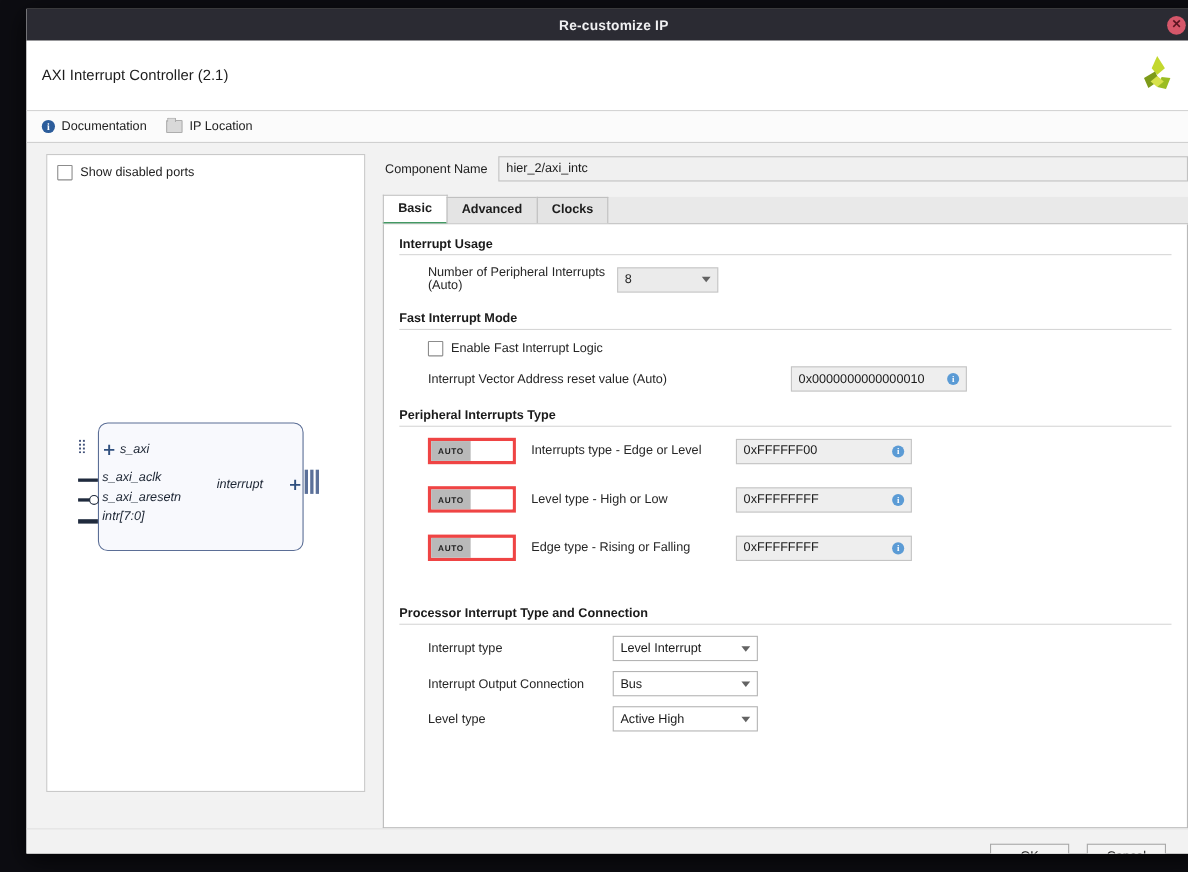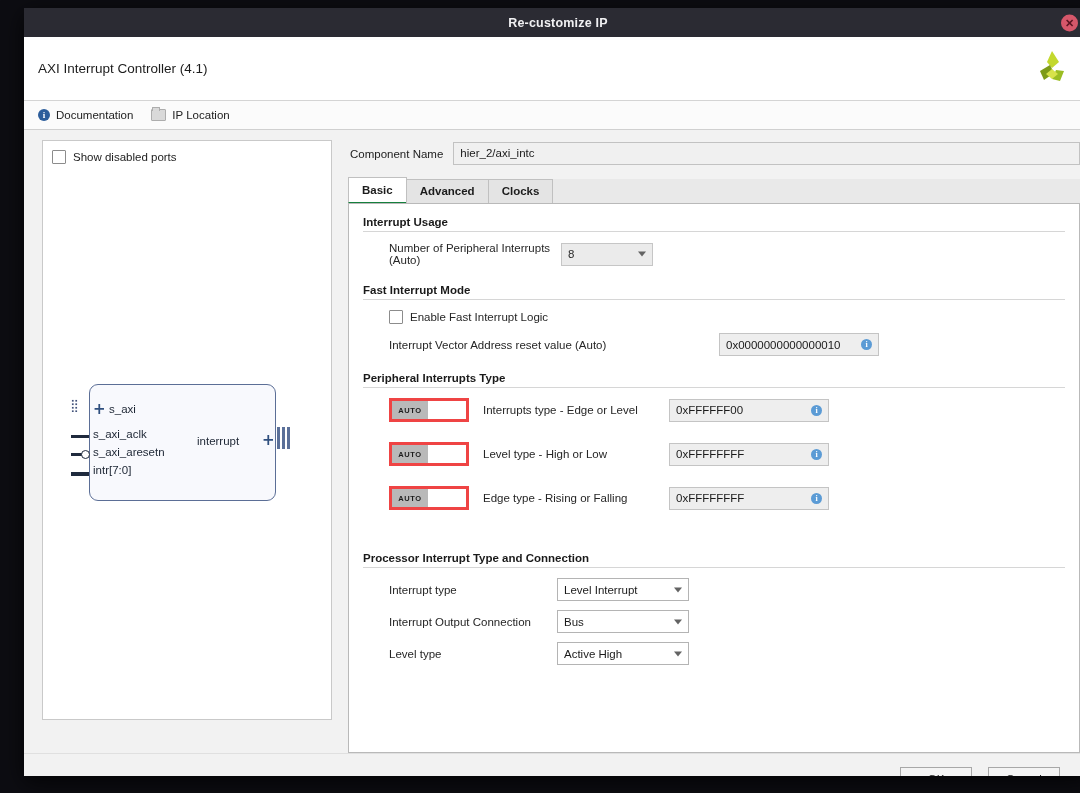--- a/index.html
+++ b/index.html
@@ -101,20 +101,21 @@
   .blockdiag { position: absolute; left: 18px; top: 238px; width: 250px; height: 135px; }
   .block-rect {
     position: absolute; left: 28px; top: 5px;
     width: 185px; height: 115px;
     background: #f8f9fd; border: 1px solid #5b6e96;
     border-radius: 9px;
   }
   .port-label {
     position: absolute; font-size: 11.5px; color: #1c2533;
     white-space: nowrap;
+    font-style: italic;
   }
   .pin-stub {
     position: absolute; height: 3px; background: #1f2a3d;
   }
   .bus-dots {
     position: absolute; width: 7px; height: 13px;
     background-image:
       radial-gradient(circle, #42527a 45%, transparent 46%);
     background-size: 3.5px 3.5px;
   }
@@ -255,21 +256,21 @@
 
 <div id="root">
   <div class="window">
 
     <div class="titlebar">
       <span class="titlebar-text">Re-customize IP</span>
       <span class="close-btn">✕</span>
     </div>
 
     <div class="ip-header">
-      <div class="ip-title">AXI Interrupt Controller (4.1)</div>
+      <div class="ip-title">AXI Interrupt Controller (2.1)</div>
       <svg class="xilinx-logo" viewBox="0 0 40 40">
         <polygon points="20,2 27,13 20,19 15,13" fill="#c3d82e"></polygon>
         <polygon points="8,22 18,16 22,24 12,31" fill="#7d9b19"></polygon>
         <polygon points="32,22 28,32 20,30 24,21" fill="#9bbd23"></polygon>
         <polygon points="20,20 26,25 20,30 14,25" fill="#d7e24a"></polygon>
       </svg>
     </div>
 
     <div class="toolbar">
       <div class="tool-item">

